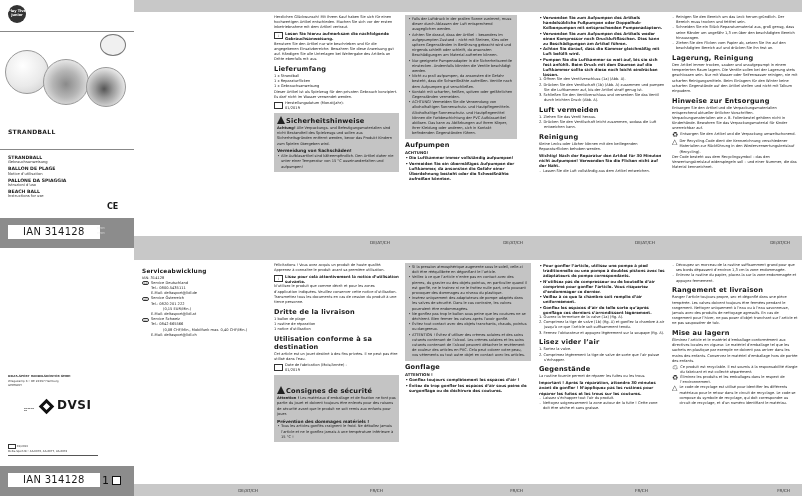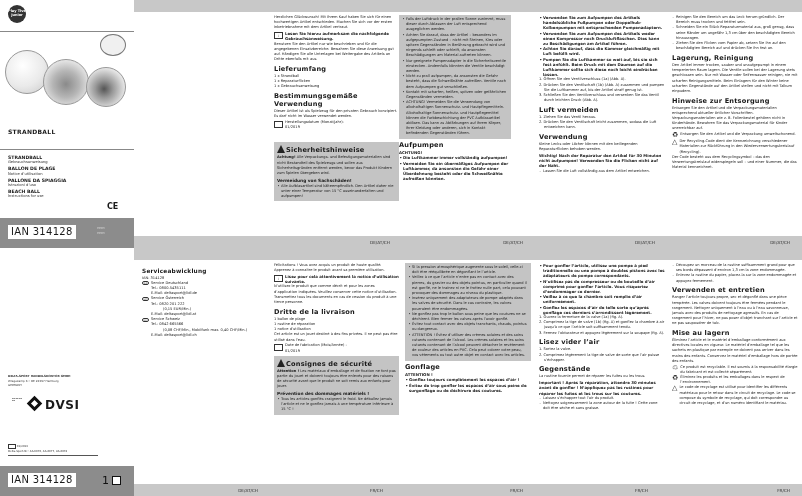--- a/index.html
+++ b/index.html
@@ -30,27 +30,27 @@
 .hr{position:absolute;left:0;width:134px;height:1.2px;background:#888}
 .balls{position:absolute;left:5px;top:45px;width:125px;height:60px}
 .ball{position:absolute;border-radius:50%;border:0.8px solid #999;background:radial-gradient(circle at 40% 35%,#fff 0%,#eaeaea 55%,#c9c9c9 100%)}
 .badge{position:absolute;left:100px;top:34px;width:26px;height:22px;border-radius:50%;border:0.8px solid #777;background:#f0f0f0}
 .title{position:absolute;left:8px;top:128px;font-weight:bold;font-size:6px;letter-spacing:0.3px}
 .langs{position:absolute;left:8px;top:155px;font-size:4.6px;line-height:5.4px}
 .langs .t{font-weight:bold}
 .langs .s{font-size:3.7px;color:#333;margin-bottom:0.5px}
 .ce{position:absolute;left:107px;top:202px;font-size:8px;font-weight:bold}
 .ianbar{position:absolute;left:0;bottom:0;width:134px;height:30px;background:#8c8c8c}
-.ianbox{position:absolute;left:8px;top:7px;background:#fff;padding:1px 3px;font-size:10px;line-height:12px;letter-spacing:0.3px}
+.ianbox{position:absolute;left:8px;top:7px;background:#fff;padding:1px 15px;font-size:10px;line-height:12px;letter-spacing:0.3px}
 .flags{position:absolute;left:97px;top:8px;font-size:3px;line-height:5px;color:#eee}
 
 .back-left{left:0;top:248px;width:134px;height:248px}
 .imprint{position:absolute;left:8px;top:126px;font-size:2.8px;line-height:4.6px;color:#333}
 .imprint b{font-size:2.9px}
-.dvsi{position:absolute;left:12px;top:150px;display:flex;align-items:flex-start;gap:5px}
+.dvsi{position:absolute;left:24px;top:150px;display:flex;align-items:flex-end;gap:5px}
 .dvsi .small{width:12px;font-size:1.6px;line-height:2.2px;color:#555}
 .dvsi .diamond{width:11px;height:11px;transform:rotate(45deg);border:3px solid #111}
 .dvsi .name{font-weight:bold;font-size:12px;letter-spacing:0.5px}
 .foot2{position:absolute;left:8px;top:195px;font-size:2.7px;line-height:4.4px;color:#333;width:90px;border-bottom:0.6px solid #555;padding-bottom:2px}
 .ianbar2{position:absolute;left:0;bottom:0;width:134px;height:30px;background:#8c8c8c}
 .pgnum{position:absolute;left:102px;top:8px;font-size:11px;color:#111;display:flex;align-items:center;gap:3px}
 .pgsq{width:9px;height:9px;border:1px solid #111;background:#fff}
 .svc{left:134px;top:248px;width:136px;height:248px}
 .svc .h2{font-size:5.8px}
 .svc .row{display:flex;gap:2px;font-size:3.6px;line-height:5.2px}
@@ -99,34 +99,33 @@
     <p>Herzlichen Glückwunsch! Mit Ihrem Kauf haben Sie sich für einen hochwertigen Artikel entschieden. Machen Sie sich vor der ersten Inbetriebnahme mit dem Artikel vertraut.</p>
     <div class="rowicon">
         <span class="icobox">i</span>
         <span class="bold">Lesen Sie hierzu aufmerksam die nachfolgende Gebrauchsanweisung.</span>
       </div>
     <p>Benutzen Sie den Artikel nur wie beschrieben und für die angegebenen Einsatzbereiche. Bewahren Sie diese Anweisung gut auf. Händigen Sie alle Unterlagen bei Weitergabe des Artikels an Dritte ebenfalls mit aus.</p>
     <div class="h2">Lieferumfang</div>
     <div>1 x Strandball</div>
     <div>1 x Reparaturflicken</div>
     <div>1 x Gebrauchsanweisung</div>
-    <div class="h2">Bestimmungsgemäße Verwendung</div>
     <p>Dieser Artikel ist als Spielzeug für den privaten Gebrauch konzipiert. Es darf nicht im Wasser verwendet werden.</p>
     <div class="rowicon">
         <span class="icobox"></span>
         <span><span>Herstellungsdatum (Monat/Jahr):</span><br><span>01/2019</span></span>
       </div>
-    <div class="grey" style="margin-top:12px">
+    <div class="grey" style="margin-top:2px">
       <div class="h2" style="margin-top:0"><span class="warn"></span><span>Sicherheitshinweise</span></div>
       <p><b>Achtung!</b> <span>Alle Verpackungs- und Befestigungsmaterialien sind nicht Bestandteil des Spielzeugs und sollen aus Sicherheitsgründen entfernt werden, bevor das Produkt Kindern zum Spielen übergeben wird.</span></p>
       <div class="h3">Vermeidung von Sachschäden!</div>
       <div class="li">Alle Aufblasartikel sind kälteempfindlich. Den Artikel daher nie unter einer Temperatur von 15 °C auseinanderfalten und aufpumpen!</div>
     </div>
   </div>
-  <div class="col" style="left:129px;width:112px">
+  <div class="col" style="left:135px;width:112px">
     <div class="grey">
       <div class="li">Falls der Luftdruck in der prallen Sonne zunimmt, muss dieser durch Ablassen der Luft entsprechend ausgeglichen werden.</div>
       <div class="li">Achten Sie darauf, dass der Artikel – besonders im aufgepumpten Zustand – nicht mit Steinen, Kies oder spitzen Gegenständen in Berührung gebracht wird und nirgends schleift oder schleift, da ansonsten Beschädigungen am Material auftreten können.</div>
       <div class="li">Nur geeignete Pumpenadapter in die Sicherheitsventile einstecken. Andernfalls könnten die Ventile beschädigt werden.</div>
       <div class="li">Nicht zu prall aufpumpen, da ansonsten die Gefahr besteht, dass die Schweißnähte aufreißen. Ventile nach dem Aufpumpen gut verschließen.</div>
       <div class="li">Kontakt mit scharfen, heißen, spitzen oder gefährlichen Gegenständen vermeiden.</div>
       <div class="li">ACHTUNG! Vermeiden Sie die Verwendung von alkoholhaltigen Sonnenschutz- und Hautpflegemitteln. Alkoholhaltige Sonnenschutz- und Hautpflegemittel können die Farbbeschichtung der PVC Aufblasartikel ablösen. Das kann zu Abfärbungen auf Ihrem Körper, Ihrer Kleidung oder anderen, sich in Kontakt befindenden Gegenständen führen.</div>
     </div>
     <div class="h2">Aufpumpen</div>
     <div class="bold">ACHTUNG!</div>
@@ -145,21 +144,21 @@
     <div class="li bold">Verwenden Sie zum Aufpumpen des Artikels handelsübliche Fußpumpen oder Doppelhub-Kolbenpumpen mit entsprechenden Pumpenadaptern.</div>
     <div class="li bold">Verwenden Sie zum Aufpumpen des Artikels weder einen Kompressor noch Druckluftflaschen. Dies kann zu Beschädigungen am Artikel führen.</div>
     <div class="li bold">Achten Sie darauf, dass die Kammer gleichmäßig mit Luft befüllt wird.</div>
     <div class="li bold">Pumpen Sie die Luftkammer so weit auf, bis sie sich fest anfühlt. Beim Druck mit dem Daumen auf die Luftkammer sollte sich diese noch leicht eindrücken lassen.</div>
     <div class="num">1. Öffnen Sie den Ventilverschluss (1a) (Abb. A).</div>
     <div class="num">2. Drücken Sie den Ventilschaft (1b) (Abb. A) zusammen und pumpen Sie die Luftkammer auf, bis der Artikel straff genug ist.</div>
     <div class="num">3. Schließen Sie den Ventilverschluss und versenken Sie das Ventil durch leichten Druck (Abb. A).</div>
     <div class="h2">Luft vermeiden</div>
     <div class="num">1. Ziehen Sie das Ventil heraus.</div>
     <div class="num">2. Drücken Sie den Ventilschaft leicht zusammen, sodass die Luft entweichen kann.</div>
-    <div class="h2">Verwendung</div>
+    <div class="h2">Reinigung</div>
     <p>Kleine Lecks oder Löcher können mit den beiliegenden Reparaturflicken behoben werden.</p>
     <div class="bold">Wichtig! Nach der Reparatur den Artikel für 30 Minuten nicht aufpumpen! Verwenden Sie die Flicken nicht auf der Naht.</div>
     <div class="dash">Lassen Sie die Luft vollständig aus dem Artikel entweichen.</div>
   </div>
   <div class="col" style="left:137px;width:126px">
     <div class="dash">Reinigen Sie den Bereich um das Leck herum gründlich. Der Bereich muss trocken und fettfrei sein.</div>
     <div class="dash">Schneiden Sie ein Stück Reparaturmaterial aus, groß genug, dass seine Ränder um ungefähr 1,3 cm über den beschädigten Bereich hinausragen.</div>
     <div class="dash">Ziehen Sie den Flicken vom Papier ab, setzen Sie ihn auf den beschädigten Bereich auf und drücken Sie ihn fest an.</div>
     <div class="h2">Lagerung, Reinigung</div>
     <p>Den Artikel immer trocken, sauber und unaufgepumpt in einem temperierten Raum lagern. Die Ventile sollen bei der Lagerung stets geschlossen sein. Nur mit Wasser oder Seifenwasser reinigen, nie mit scharfen Reinigungsmitteln. Beim Einlagern für den Winter keine scharfen Gegenstände auf den Artikel stellen und nicht mit Talkum einpudern.</p>
@@ -249,27 +248,28 @@
     <p>Félicitations ! Vous avez acquis un produit de haute qualité. Apprenez à connaître le produit avant sa première utilisation.</p>
     <div class="rowicon">
         <span class="icobox">i</span>
         <span class="bold">Lisez pour cela attentivement la notice d’utilisation suivante.</span>
       </div>
     <p>N’utilisez le produit que comme décrit et pour les zones d’application indiquées. Veuillez conserver cette notice d’utilisation. Transmettez tous les documents en cas de cession du produit à une tierce personne.</p>
     <div class="h2">Dritte de la livraison</div>
     <div>1 ballon de plage</div>
     <div>1 rustine de réparation</div>
     <div>1 notice d’utilisation</div>
+    <div class="h2">Utilisation conforme à sa destination</div>
     <p>Cet article est un jouet destiné à des fins privées. Il ne peut pas être utilisé dans l’eau.</p>
     <div class="rowicon">
         <span class="icobox"></span>
         <span><span>Date de fabrication (Mois/Année) :</span><br><span>01/2019</span></span>
       </div>
     <div class="grey" style="margin-top:2px">
-      <div class="h2" style="margin-top:0"><span class="warn"></span><span>Consignes de sécurité</span></div>
+      <div class="h2" style="margin-top:8px"><span class="warn"></span><span>Consignes de sécurité</span></div>
       <p><b>Attention !</b> <span>Les matériaux d’emballage et de fixation ne font pas partie du jouet et doivent toujours être enlevés pour des raisons de sécurité avant que le produit ne soit remis aux enfants pour jouer.</span></p>
       <div class="h3">Prévention des dommages matériels !</div>
       <div class="li">Tous les articles gonflés craignent le froid. Ne déballez jamais l’article et ne le gonflez jamais à une température inférieure à 15 °C !</div>
     </div>
   </div>
   <div class="col" style="left:135px;width:126px">
     <div class="grey">
       <div class="li">Si la pression atmosphérique augmente sous le soleil, celle-ci doit être rééquilibrée en dégonflant le l’article.</div>
       <div class="li">Veillez à ce que l’article n’entre pas en contact avec des pierres, du gravier ou des objets pointus, en particulier quand il est gonflé, ne le traînez ni ne le frottez nulle part, cela pouvant provoquer des dommages au niveau du plastique.</div>
       <div class="li">Insérez uniquement des adaptateurs de pompe adaptés dans les valves de sécurité. Dans le cas contraire, les valves pourraient être endommagées.</div>
@@ -303,21 +303,21 @@
     <div class="num">2. Comprimez légèrement la tige de valve de sorte que l’air puisse s’échapper.</div>
     <div class="h2">Gegenstände</div>
     <p>La rustine fournie permet de réparer les fuites ou les trous.</p>
     <div class="bold">Important ! Après la réparation, attendre 30 minutes avant de gonfler ! N’appliquez pas les rustines pour réparer les fuites et les trous sur les coutures.</div>
     <div class="dash">Laissez s’échapper tout l’air du produit.</div>
     <div class="dash">Nettoyez soigneusement la zone autour de la fuite ! Cette zone doit être sèche et sans graisse.</div>
   </div>
   <div class="col" style="left:137px;width:126px">
     <div class="dash">Découpez un morceau de la rustine suffisamment grand pour que ses bords dépassent d’environ 1,3 cm la zone endommagée.</div>
     <div class="dash">Enlevez la rustine du papier, placez-la sur la zone endommagée et appuyez fermement.</div>
-    <div class="h2">Verwenden et entretien</div>
+    <div class="h2">Rangement et livraison</div>
     <p>Ranger l’article toujours propre, sec et dégonflé dans une pièce tempérée. Les valves doivent toujours être fermées pendant le rangement. Nettoyer uniquement à l’eau ou à l’eau savonneuse, jamais avec des produits de nettoyage agressifs. En cas de rangement pour l’hiver, ne pas poser d’objet tranchant sur l’article et ne pas saupoudrer de talc.</p>
     <div class="h2">Mise au lagern</div>
     <p>Éliminez l’article et le matériel d’emballage conformément aux directives locales en vigueur. Le matériel d’emballage tel que les sachets en plastique par exemple ne doivent pas arriver dans les mains des enfants. Conservez le matériel d’emballage hors de portée des enfants.</p>
     <div class="rowicon">
         <span style="font-size:7px;line-height:7px">♲</span>
         <span>Ce produit est recyclable. Il est soumis à la responsabilité élargie du fabricant et est collecté séparément.</span>
       </div>
     <div class="rowicon">
         <span style="font-size:7px;line-height:7px">♻</span>
         <span>Éliminez les produits et les emballages dans le respect de l’environnement.</span>

